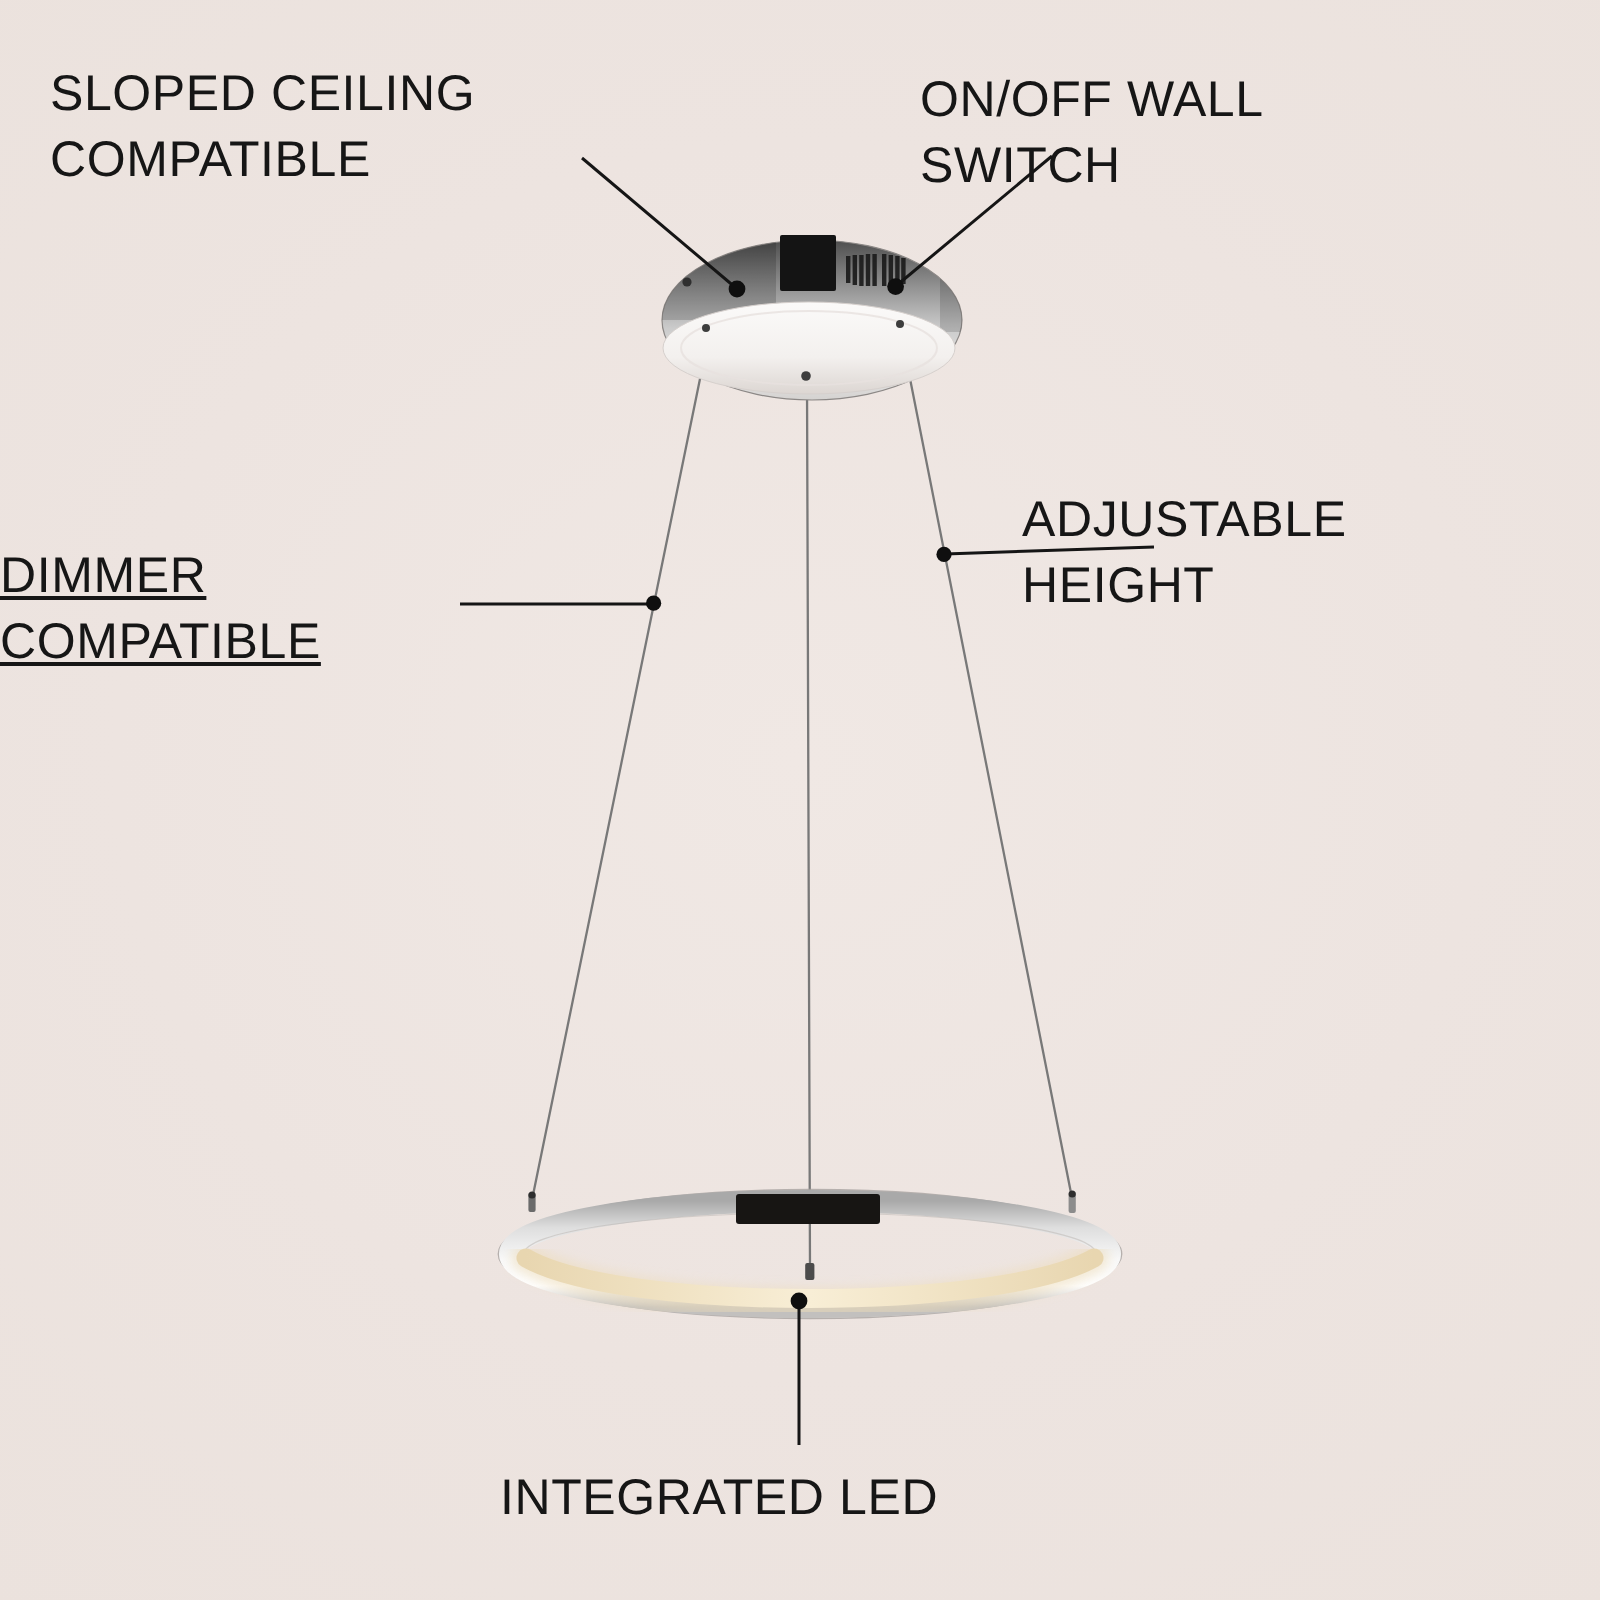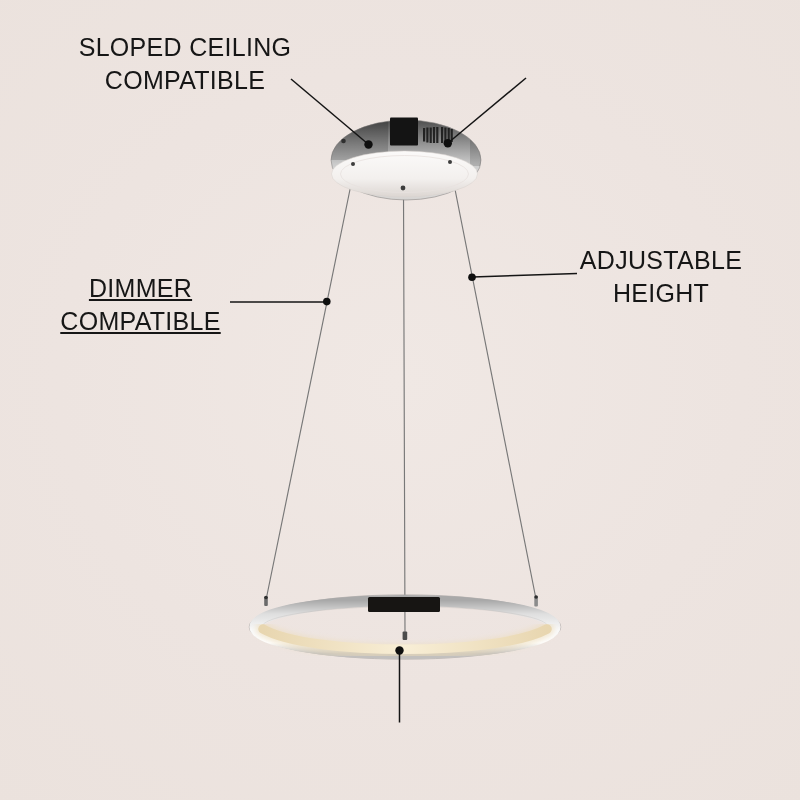--- a/index.html
+++ b/index.html
@@ -4,21 +4,21 @@
 <style>
   html,body{margin:0;padding:0;background:#ede4e0;}
   .stage{
     position:relative;width:800px;height:800px;overflow:hidden;
     background:radial-gradient(620px 560px at 400px 380px,#f0e8e4 0%,#ede4e0 55%,#ebe2dd 100%);
     font-family:"Liberation Sans",sans-serif;
   }
   .art{position:absolute;left:0;top:0;}
   .label{
     position:absolute;font-size:25px;line-height:33px;font-weight:400;
-    letter-spacing:.3px;color:#161616;text-align:center;white-space:pre-line;
+    letter-spacing:.3px;color:#161616;text-align:left;white-space:pre-line;
     user-select:none;
   }
   #lbl-sloped{left:25px;top:31px;width:320px;}
   #lbl-onoff{left:460px;top:34px;width:300px;}
   #lbl-dimmer{left:0px;top:272px;width:281px;text-decoration:underline;}
   #lbl-adjustable{left:511px;top:244px;width:300px;}
   #lbl-integrated{left:250px;top:733px;width:300px;}
 </style>
 </head>
 <body>
@@ -119,20 +119,23 @@
       <line x1="577" y1="273.5" x2="472.5" y2="277"></line>
       <circle cx="472" cy="277.2" r="3.8" stroke="none"></circle>
       <line x1="399.5" y1="652" x2="399.5" y2="722.5"></line>
       <circle cx="399.5" cy="650.5" r="4.2" stroke="none"></circle>
     </g>
   </svg>
 
   <div class="label" id="lbl-sloped">SLOPED CEILING
 COMPATIBLE</div>
 
+  <div class="label" id="lbl-onoff">ON/OFF WALL
+SWITCH</div>
 
   <div class="label" id="lbl-dimmer">DIMMER
 COMPATIBLE</div>
 
   <div class="label" id="lbl-adjustable">ADJUSTABLE
 HEIGHT</div>
 
+  <div class="label" id="lbl-integrated">INTEGRATED LED</div>
 </div>
 
 </body></html>

